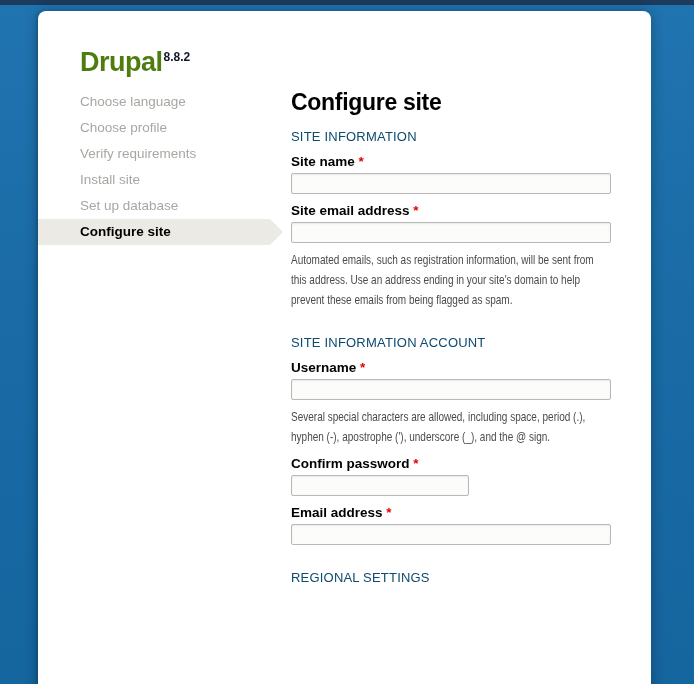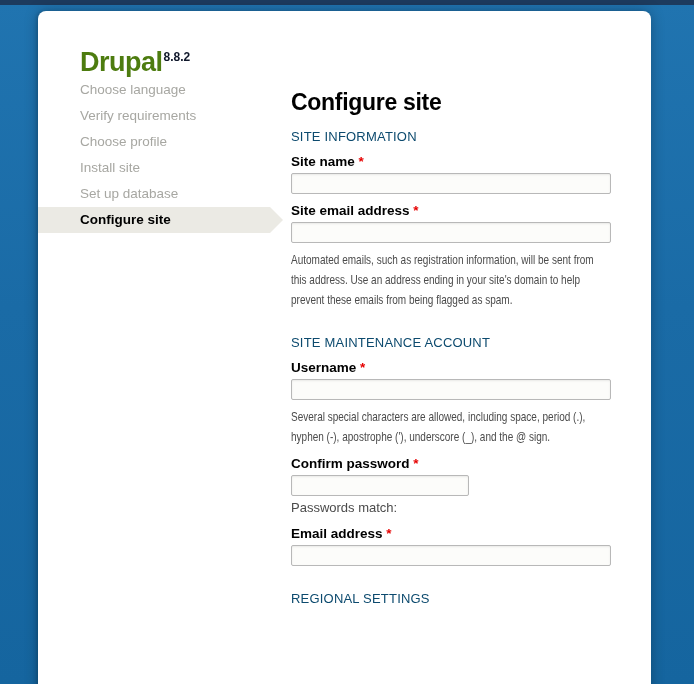--- a/index.html
+++ b/index.html
@@ -29,21 +29,21 @@
   .logo {
     color: #4d7c0f; font-size: 27px; font-weight: bold;
     letter-spacing: -0.5px;
   }
   .version {
     color: #0f172a; font-size: 12px; font-weight: bold;
     vertical-align: 10px; margin-left: 1px;
   }
   .body-row { display: flex; align-items: flex-start; }
   .steps {
-    list-style: none; margin: 0 0 0 0; padding: 0;
+    list-style: none; margin: 12px 0 0 0; padding: 0;
     width: 253px; flex: none;
   }
   .steps li {
     font-size: 13.5px; color: #a7a7a2;
     line-height: 26px; padding-left: 42px;
   }
   .steps li.active {
     color: #000; font-weight: bold;
     background: #ebeae4;
     position: relative;
@@ -112,22 +112,22 @@
 <div class="card">
 
   <div class="header">
     <span class="logo">Drupal</span><span class="version">8.8.2</span>
   </div>
 
   <div class="body-row">
 
     <ul class="steps">
       <li>Choose language</li>
+      <li>Choose profile</li>
       <li>Verify requirements</li>
-      <li>Choose profile</li>
       <li>Install site</li>
       <li>Set up database</li>
       <li class="active">Configure site</li>
     </ul>
 
     <div class="main">
 
       <h1 class="page-title">Configure site</h1>
 
       <div class="section">
@@ -139,33 +139,32 @@
         </div>
 
         <div class="field">
           <label class="field-label"><span>Site email address</span> <span class="req">*</span></label>
           <input class="text" type="text" value="" style="">
           <div class="desc">Automated emails, such as registration information, will be sent from this address. Use an address ending in your site's domain to help prevent these emails from being flagged as spam.</div>
         </div>
       </div>
 
       <div class="section">
-        <div class="section-title">SITE MAINTENANCE ACCOUNT</div>
+        <div class="section-title">SITE INFORMATION ACCOUNT</div>
 
         <div class="field">
           <label class="field-label"><span>Username</span> <span class="req">*</span></label>
           <input class="text" type="text" value="" style="">
           <div class="desc">Several special characters are allowed, including space, period (.), hyphen (-), apostrophe ('), underscore (_), and the @ sign.</div>
         </div>
 
 
         <div class="field">
           <label class="field-label"><span>Confirm password</span> <span class="req">*</span></label>
           <input class="text short" type="password" value="" style="">
-          <div class="meta-text tight">Passwords match:</div>
         </div>
 
         <div class="field">
           <label class="field-label"><span>Email address</span> <span class="req">*</span></label>
           <input class="text" type="text" value="" style="">
         </div>
       </div>
 
       <div class="section">
         <div class="section-title">REGIONAL SETTINGS</div>

